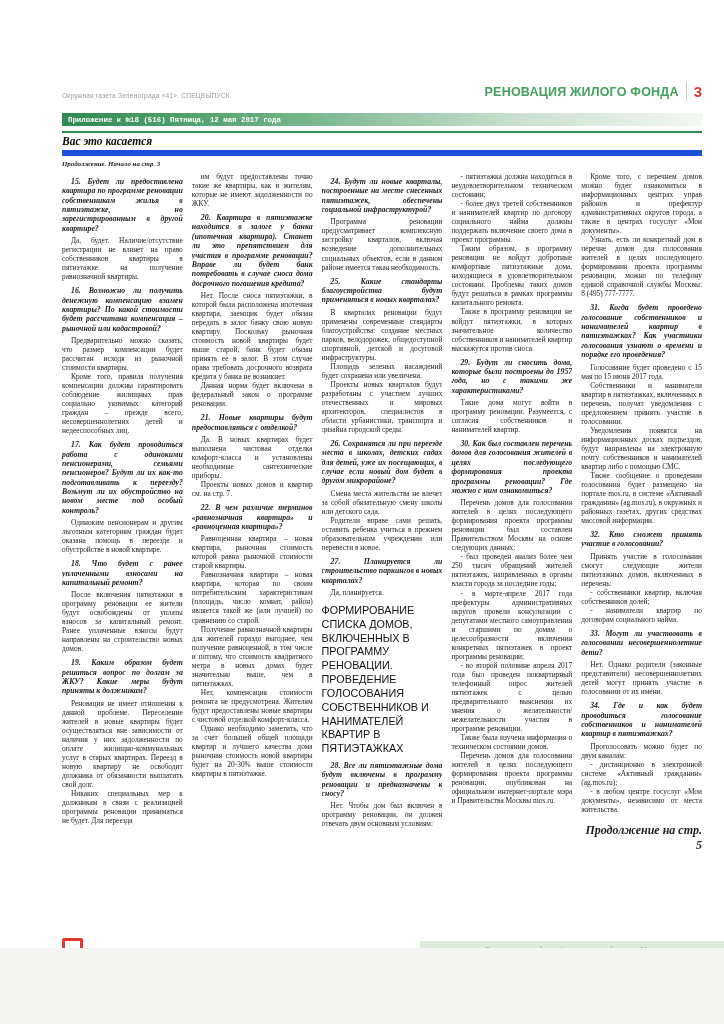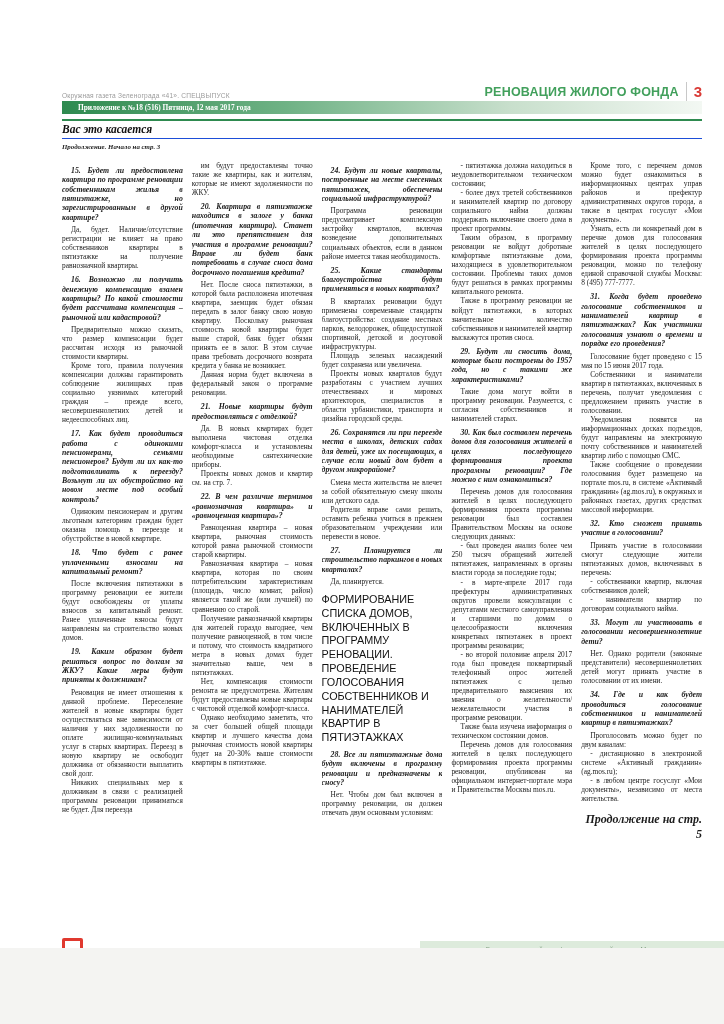--- a/index.html
+++ b/index.html
@@ -12,33 +12,33 @@
 
   
   .masthead-row { display:flex; justify-content:space-between; align-items:flex-end; }
   .masthead-left { font-family:"Liberation Sans",sans-serif; font-size:6.6px; color:#9b9b9b; letter-spacing:.2px; padding-bottom:2px; }
   .masthead-right { display:flex; align-items:center; gap:7px; }
   .masthead-title { color:#42a05c; font-family:"Liberation Sans",sans-serif; font-weight:bold; font-size:12.5px; letter-spacing:.2px; }
   .vdiv { width:1px; height:19px; background:#c8c8c8; }
   .page-num { color:#d93a36; font-family:"Liberation Sans",sans-serif; font-weight:bold; font-size:15px; }
 
   .issue-bar {
-    margin-top:0; height:13px;
+    margin-top:12px; height:13px;
     background:linear-gradient(to right,#2e8a4f 0%,#6fb285 35%,#c8dfcc 70%,#f3f8f3 100%);
-    color:#ffffff; font-family:Liberation Serif, serif; font-weight:bold; font-size:7.4px;
-    display:flex; align-items:center; padding-left:16px;
+    color:#ffffff; font-family:Liberation Mono, monospace; font-weight:bold; font-size:7.4px;
+    display:flex; align-items:center; padding-left:6px;
   }
 
-  .rubric { margin-top:5px; border-top:2px solid #2e8a4f; border-bottom:1px solid #1d4ed8; padding:2px 0 3px; }
+  .rubric { margin-top:5px; border-top:2px solid #2e8a4f; border-bottom:6px solid #1d4ed8; padding:2px 0 3px; }
   .rubric-title { font-weight:bold; font-style:italic; font-size:11.5px; color:#111; }
 
   .continued-from { margin-top:4px; font-weight:bold; font-style:italic; font-size:6.9px; }
 
   
-  .columns { display:flex; gap:9px; margin-top:11px; height:792px; overflow:hidden; }
+  .columns { display:flex; gap:9px; margin-top:5px; height:792px; overflow:hidden; }
   .col { flex:1 1 0; min-width:0; overflow:hidden; }
 
   .blk-q {
     font-weight:bold; font-style:italic; font-size:7.8px; line-height:1.2;
     margin:5px 0 3px; text-indent:9px; text-align:justify;
   }
   .blk-p { font-size:7.4px; line-height:1.22; margin:0; text-indent:9px; text-align:justify; }
   .blk-h {
     font-family:"Liberation Sans",sans-serif; font-weight:normal; font-size:10.8px; line-height:1.28;
     margin:7px 0 5px; text-indent:0; color:#111;
@@ -127,21 +127,21 @@
           <p class="blk-h">ФОРМИРОВАНИЕ СПИСКА ДОМОВ, ВКЛЮЧЕННЫХ В ПРОГРАММУ РЕНОВАЦИИ. ПРОВЕДЕНИЕ ГОЛОСОВАНИЯ СОБСТВЕННИКОВ И НАНИМАТЕЛЕЙ КВАРТИР В ПЯТИЭТАЖКАХ</p>
           <p class="blk-q">28. Все ли пятиэтажные дома будут включены в программу реновации и предназначены к сносу?</p>
           <p class="blk-p">Нет. Чтобы дом был включен в программу реновации, он должен отвечать двум основным условиям:</p>
         </div>
       <div class="col">
           <p class="blk-p">- пятиэтажка должна находиться в неудовлетворительном техническом состоянии;</p>
           <p class="blk-p">- более двух третей собственников и нанимателей квартир по договору социального найма должны поддержать включение своего дома в проект программы.</p>
           <p class="blk-p">Таким образом, в программу реновации не войдут добротные комфортные пятиэтажные дома, находящиеся в удовлетворительном состоянии. Проблемы таких домов будут решаться в рамках программы капитального ремонта.</p>
           <p class="blk-p">Также в программу реновации не войдут пятиэтажки, в которых значительное количество собственников и нанимателей квартир выскажутся против сноса.</p>
           <p class="blk-q">29. Будут ли сносить дома, которые были построены до 1957 года, но с такими же характеристиками?</p>
-          <p class="blk-p">Такие дома могут войти в программу реновации. Разумеется, с согласия собственников и нанимателей старых.</p>
+          <p class="blk-p">Такие дома могут войти в программу реновации. Разумеется, с согласия собственников и нанимателей квартир.</p>
           <p class="blk-q">30. Как был составлен перечень домов для голосования жителей в целях последующего формирования проекта программы реновации? Где можно с ним ознакомиться?</p>
           <p class="blk-p">Перечень домов для голосования жителей в целях последующего формирования проекта программы реновации был составлен Правительством Москвы на основе следующих данных:</p>
           <p class="blk-p">- был проведен анализ более чем 250 тысяч обращений жителей пятиэтажек, направленных в органы власти города за последние годы;</p>
           <p class="blk-p">- в марте-апреле 2017 года префектуры административных округов провели консультации с депутатами местного самоуправления и старшими по домам о целесообразности включения конкретных пятиэтажек в проект программы реновации;</p>
           <p class="blk-p">- во второй половине апреля 2017 года был проведен поквартирный телефонный опрос жителей пятиэтажек с целью предварительного выяснения их мнения о желательности/нежелательности участия в программе реновации.</p>
           <p class="blk-p">Также была изучена информация о техническом состоянии домов.</p>
           <p class="blk-p">Перечень домов для голосования жителей в целях последующего формирования проекта программы реновации, опубликован на официальном интернет-портале мэра и Правительства Москвы mos.ru.</p>
         </div>
       <div class="col">
           <p class="blk-p">Кроме того, с перечнем домов можно будет ознакомиться в информационных центрах управ районов и префектур административных округов города, а также в центрах госуслуг «Мои документы».</p>

